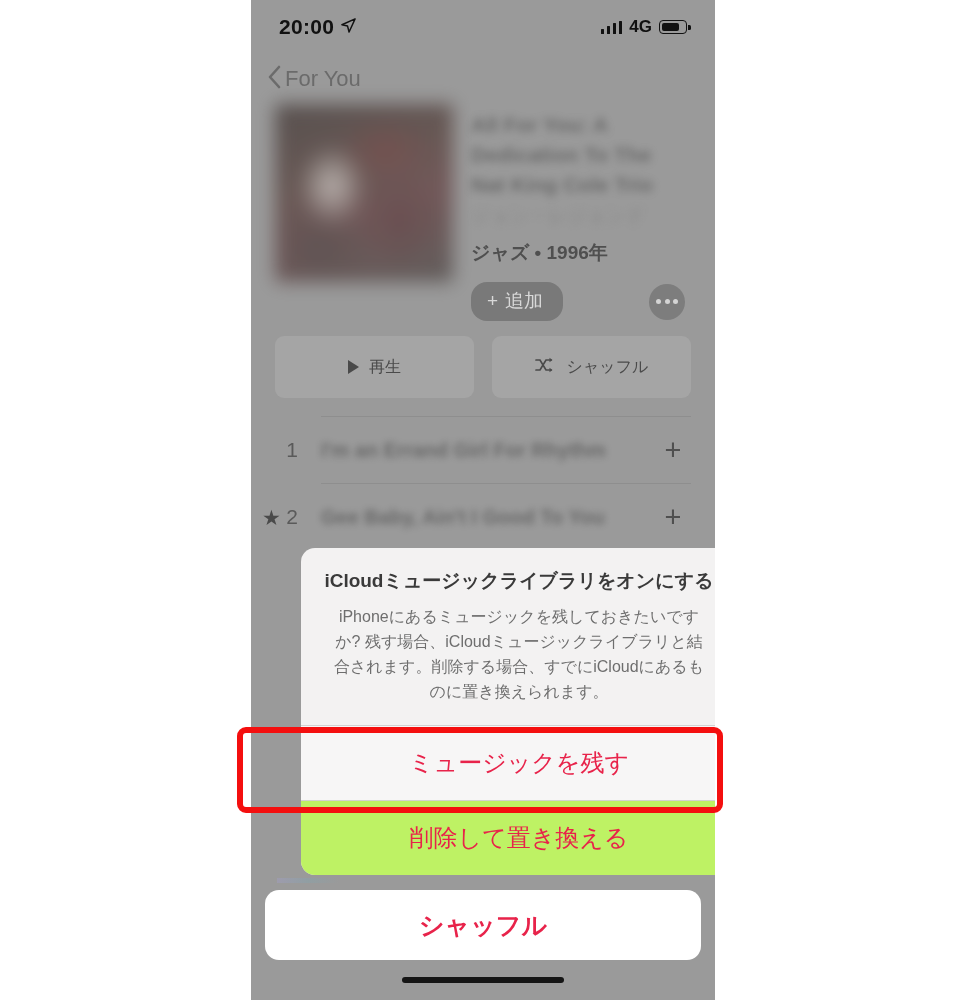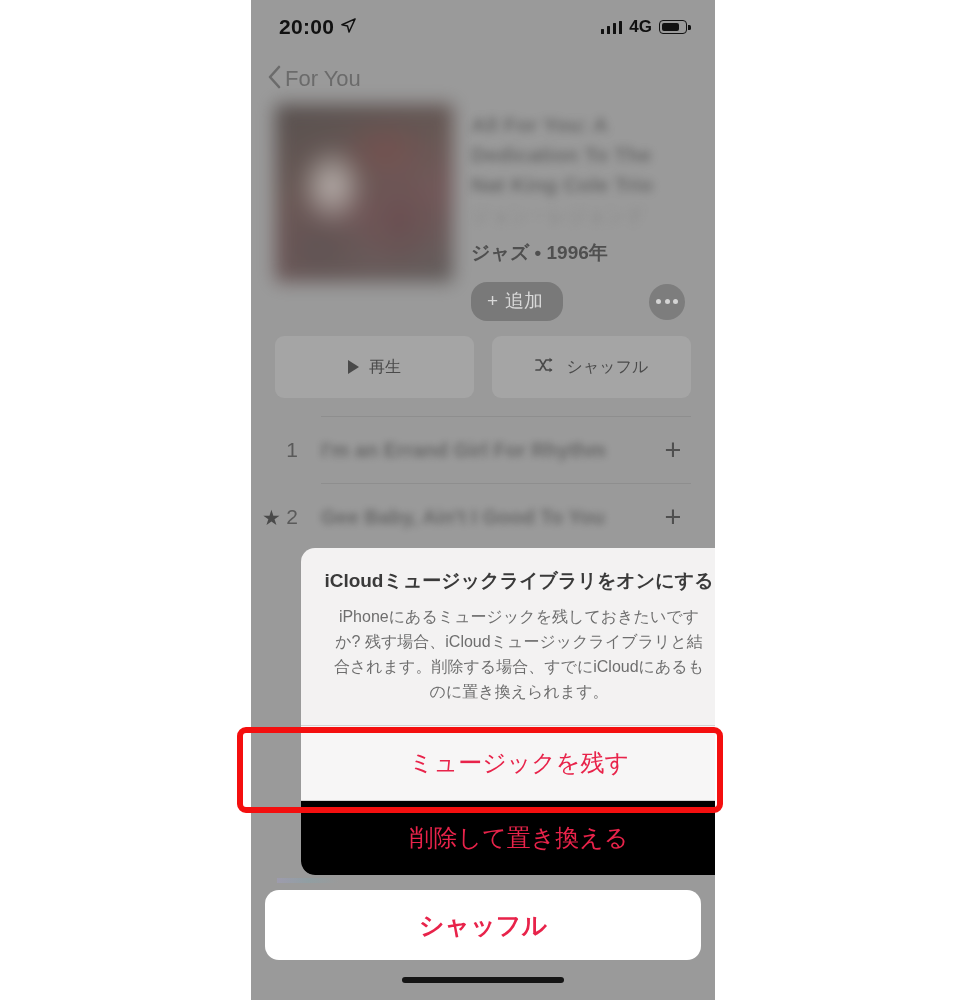--- a/index.html
+++ b/index.html
@@ -325,21 +325,21 @@
     align-items: center;
     justify-content: center;
     font-size: 24px;
     color: #e8234a;
     background: #f7f6f6;
     font-family: inherit;
     border: none;
     width: 100%;
     box-sizing: border-box;
   }
-  .sheet-action.second { background: #000000; }
+  .sheet-action.second { background: #bef264; }
 
   
   #cancel-button {
     position: absolute;
     left: 14px;
     top: 890px;
     width: 436px;
     height: 70px;
     background: #ffffff;
     border-radius: 14px;

